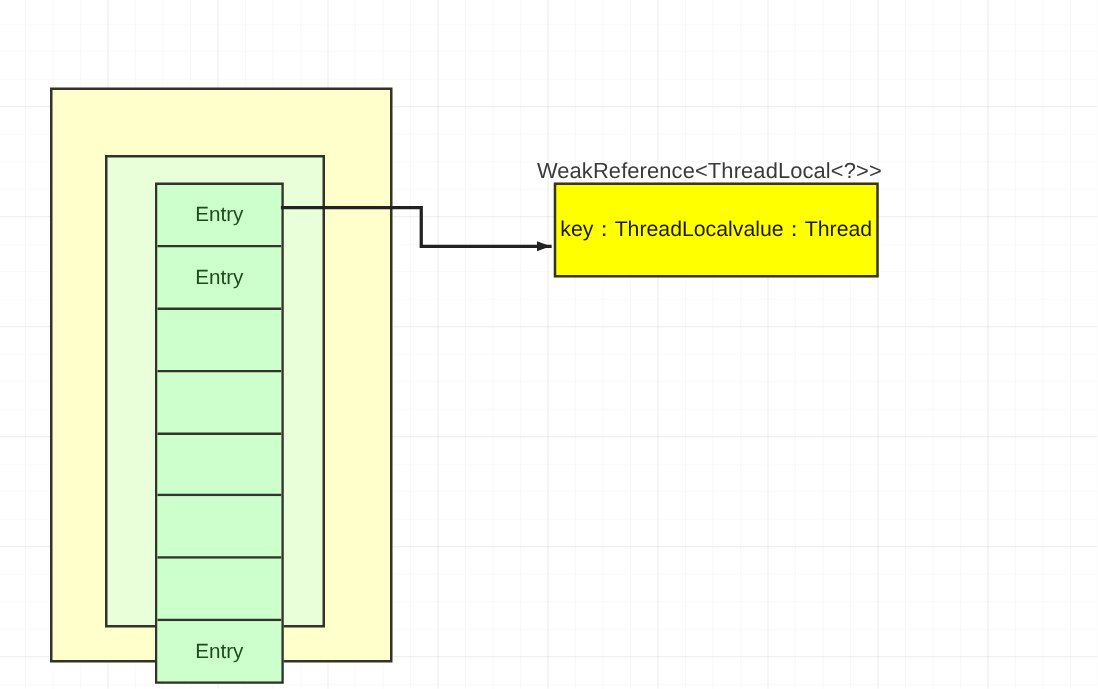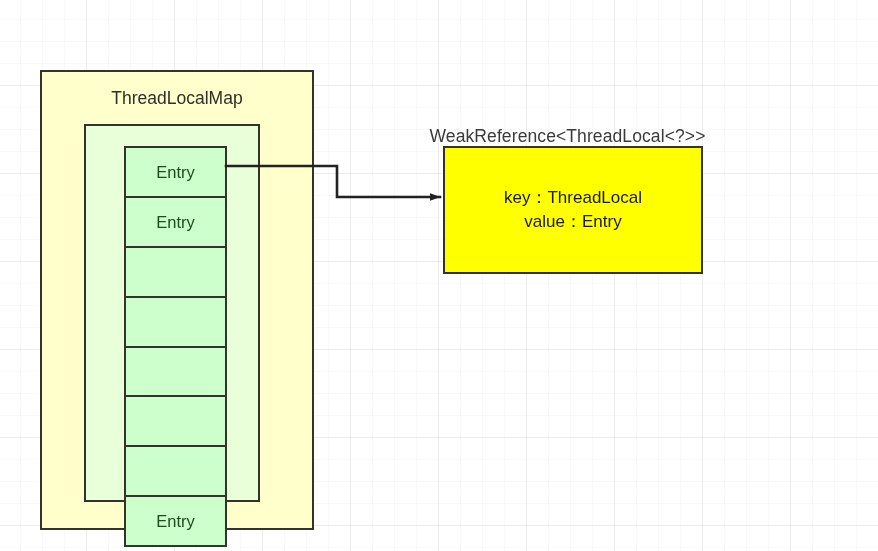--- a/index.html
+++ b/index.html
@@ -97,26 +97,26 @@
     white-space: pre;
   }
   .entry-cell:last-child { border-bottom: none; }
 
   
   #entry-detail-box {
     position: absolute;
     left: 443px;
     top: 146px;
     width: 260px;
-    height: 128px;
+    height: 76px;
     background: #ffff00;
     border: 2.5px solid #33332b;
     box-sizing: border-box;
     display: flex;
-    flex-direction: column;
+    flex-direction: row;
     align-items: center;
     justify-content: center;
     color: #1a1a1a;
     font-size: 17px;
     line-height: 24px;
     white-space: pre;
   }
 
   
   #thread-label { left: 87px; top: 27px; width: 160px; }
@@ -125,21 +125,20 @@
   #connector { position: absolute; left: 0; top: 0; }
 </style>
 </head>
 <body>
 
 <div id="canvas">
 
 
   <div id="thread-box"></div>
 
-  <div id="tlm-title">ThreadLocalMap</div>
 
   <div id="map-box"></div>
 
   <div id="entry-column">
     <div class="entry-cell">Entry</div>
     <div class="entry-cell">Entry</div>
     <div class="entry-cell"></div>
     <div class="entry-cell"></div>
     <div class="entry-cell"></div>
     <div class="entry-cell"></div>
@@ -155,16 +154,16 @@
     </defs>
     <path d="M226,166 L337,166 L337,197 L440,197" fill="none" stroke="#222222" stroke-width="2.6" stroke-linecap="square" stroke-linejoin="miter" marker-end="url(#arrowhead)"></path>
   </svg>
 
   <div class="lbl" id="entry-extends-label">
     <div>WeakReference&lt;ThreadLocal&lt;?&gt;&gt;</div>
   </div>
 
   <div id="entry-detail-box">
     <div>key：ThreadLocal</div>
-    <div>value：Entry</div>
+    <div>value：Thread</div>
   </div>
 
 </div>
 
 </body></html>

